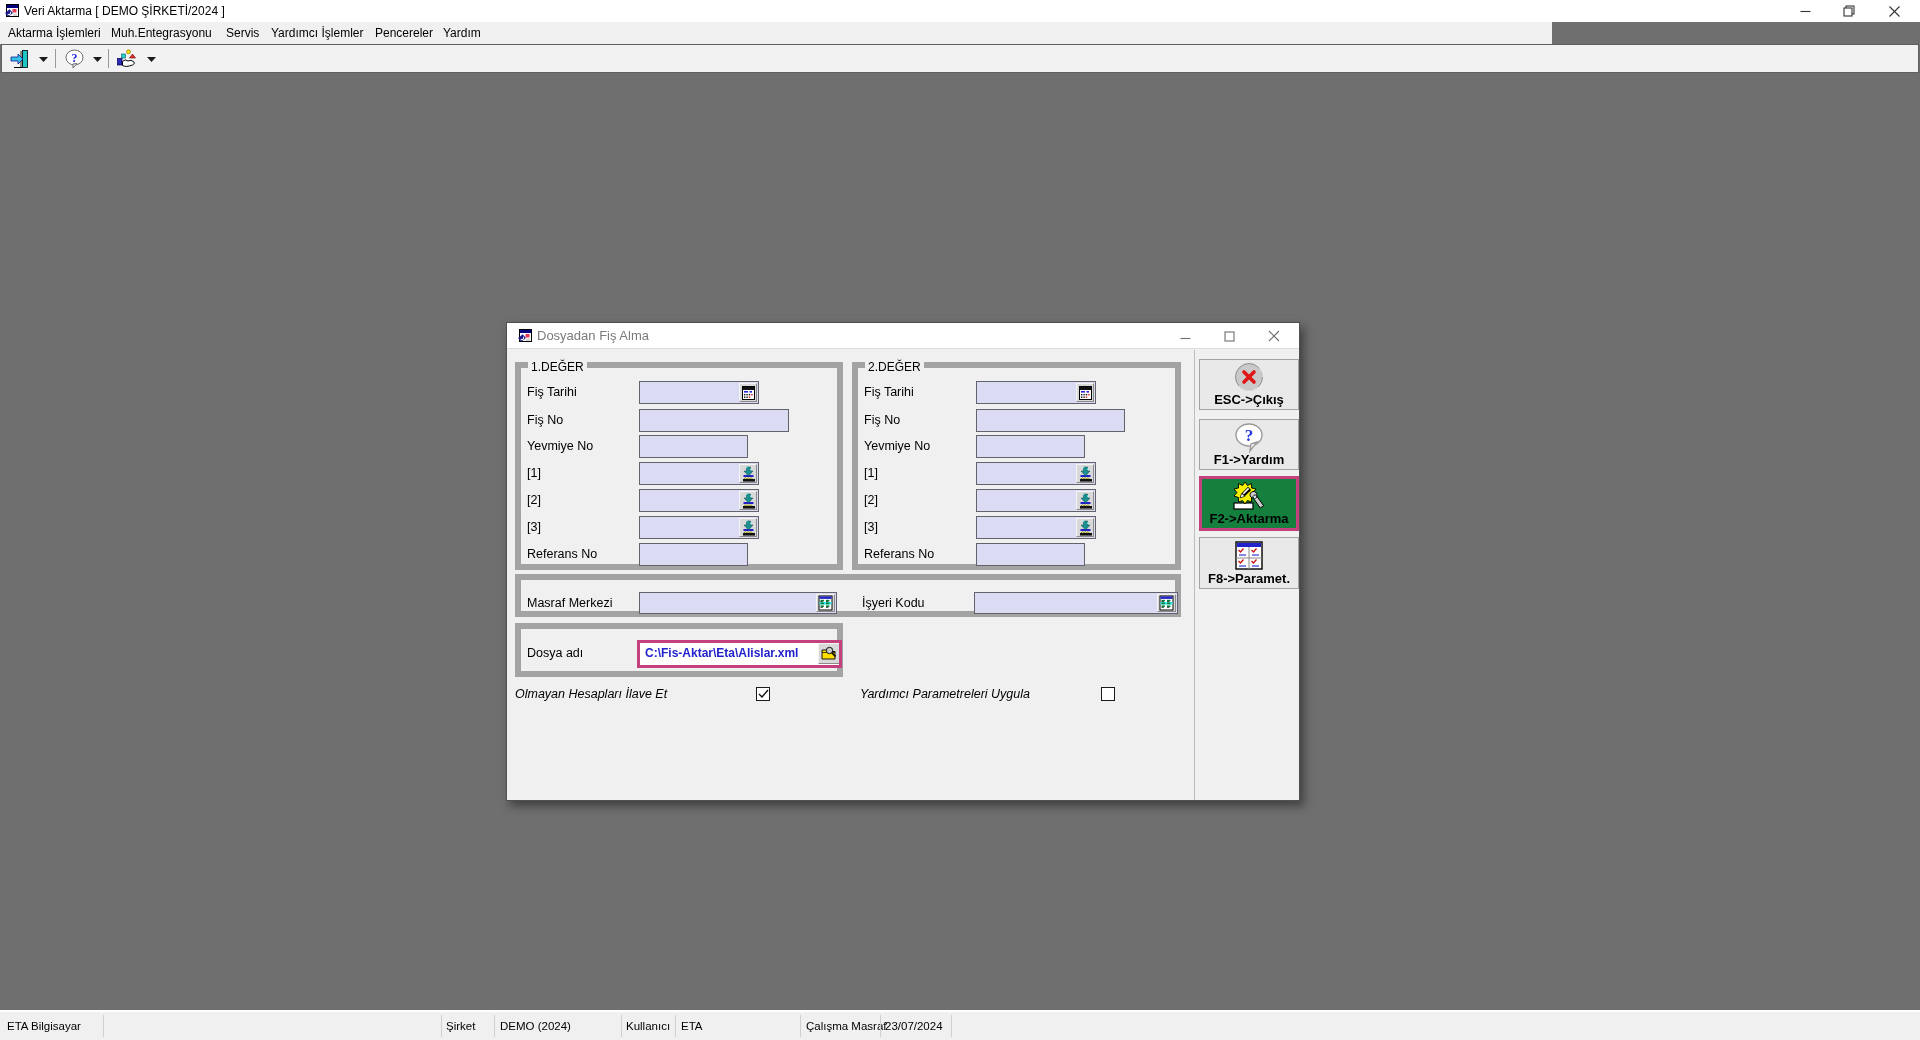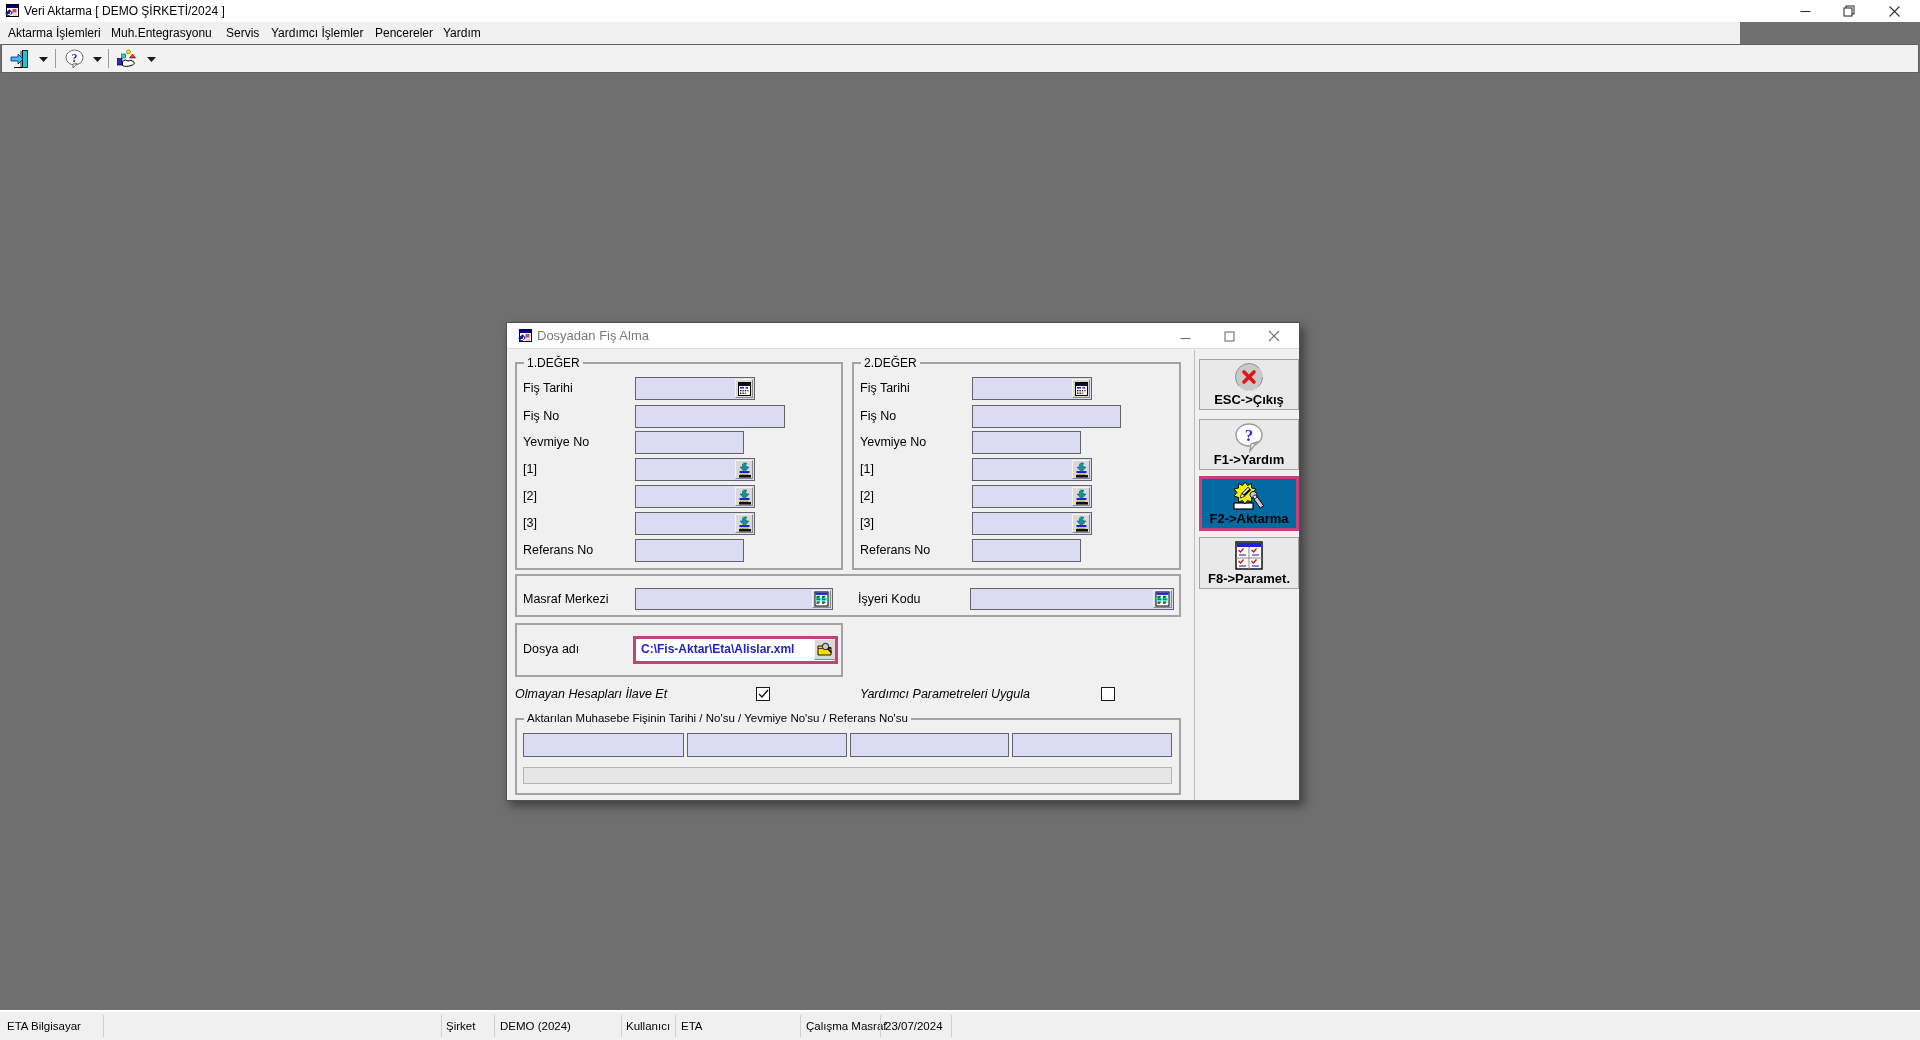--- a/index.html
+++ b/index.html
@@ -8,21 +8,21 @@
 
   
   .titlebar { position:absolute; left:0; top:0; width:1920px; height:22px; background:#ffffff; }
   .app-icon { position:absolute; left:5px; top:4px; width:14px; height:14px; }
   .title-text { position:absolute; left:24px; top:0; height:26px; line-height:22px; font-size:12px; color:#000; white-space:nowrap; }
   .capbtn { position:absolute; top:0; width:30px; height:22px; display:flex; align-items:center; justify-content:center; }
   .capbtn.min   { left:1790px; }
   .capbtn.rest  { left:1834px; }
   .capbtn.close { left:1879px; }
 
-  .menubar { position:absolute; left:0; top:22px; width:1740px; height:22px; background:#f0f0f0; }
+  .menubar { position:absolute; left:0; top:22px; width:1552px; height:22px; background:#f0f0f0; }
   .menu-item { position:absolute; top:0; height:22px; line-height:22px; font-size:12px; color:#000; white-space:nowrap; }
 
   .toolbar { position:absolute; left:1px; top:44px; width:1918px; height:29px; background:#f2f2f2; border:1px solid #5f5f5f; }
   .tbicon { position:absolute; top:3px; width:22px; height:22px; display:flex; align-items:center; justify-content:center; }
   .tbarrow { position:absolute; top:11px; width:10px; height:6px; display:flex; align-items:center; justify-content:center; }
   .tbsep { position:absolute; top:4px; width:1px; height:19px; background:#9a9a9a; }
 
   .client { position:absolute; left:0; top:74px; width:1920px; height:934px; background:#6f6f6f; }
 
   
@@ -34,41 +34,41 @@
   .dialog { position:absolute; left:506px; top:322px; width:794px; height:479px; background:#f0f0f0;
             border:1px solid #505050; box-shadow:4px 5px 9px rgba(25,25,25,.55); }
   .dlg-titlebar { position:absolute; left:0; top:0; width:792px; height:26px; background:#ffffff; border-bottom:1px solid #dcdcdc; }
   .dlg-icon { position:absolute; left:11px; top:6px; width:14px; height:14px; }
   .dlg-title { position:absolute; left:30px; top:0; height:24px; line-height:26px; font-size:13px; color:#7b7b7b; white-space:nowrap; }
   .dlg-capbtn { position:absolute; top:0; width:28px; height:26px; display:flex; align-items:center; justify-content:center; }
   .dlg-capbtn.min { left:664px; }
   .dlg-capbtn.max { left:708px; }
   .dlg-capbtn.close { left:753px; }
 
-  .groupbox { position:absolute; border:2px solid #a3a3a3; }
+  .groupbox { position:absolute; border:6px solid #a3a3a3; }
   .grouplabel { position:absolute; top:-8px; left:7px; background:#f0f0f0; padding:0 3px; font-size:12px; color:#000; white-space:nowrap; }
 
   .lbl { position:absolute; font-size:12.5px; color:#000; white-space:nowrap; }
   .fld { position:absolute; background:#dbdbf4; border:1px solid #63636b; }
   .fldbtn { position:absolute; top:1px; bottom:1px; right:1px; width:18px; background:#d9d9d9; border:1px solid #f4f4f4;
             border-right-color:#8a8a8a; border-bottom-color:#8a8a8a; display:flex; align-items:center; justify-content:center; }
   .filefld { position:absolute; left:116px; top:11px; width:205px; height:28px; border:3px solid #c4417e; background:#ffffff; }
   .filefld .val { position:absolute; left:5px; top:0; height:22px; line-height:21px; font-size:12px; font-weight:bold; color:#2222cc; white-space:nowrap; }
   .filefld .fldbtn { width:21px; top:0; bottom:1px; right:0; border:1px solid #f4f4f4; border-right:none; border-bottom-color:#8a8a8a; }
 
   .cbox { position:absolute; width:14px; height:14px; background:#ffffff; border:1px solid #1a1a1a; display:flex; align-items:center; justify-content:center; }
   .cb-label { position:absolute; font-size:12.5px; font-style:italic; color:#000; white-space:nowrap; }
 
   .grayfld { position:absolute; background:#e6e6e6; border:1px solid #b4b4b4; }
 
   .btn-divider { position:absolute; left:687px; top:27px; width:1px; height:450px; background:#bdbdbd; }
   .sidebtn { position:absolute; left:692px; width:100px; background:#e9e9e9; border:1px solid #a3a3a3; }
   .sidebtn .icon { position:absolute; left:0; right:0; top:2px; display:flex; justify-content:center; }
   .sidebtn .blabel { position:absolute; left:0; right:0; bottom:2px; text-align:center; font-size:13px; font-weight:bold; color:#000; white-space:nowrap; }
-  .sidebtn.active { background:#0369a1; border:3px solid #c4417e; }
+  .sidebtn.active { background:#15803d; border:3px solid #c4417e; }
 </style>
 </head>
 <body>
 
 <div class="titlebar">
   <span class="app-icon">
     <svg width="14" height="14" viewBox="0 0 14 14">
       <rect x="1.5" y="0.5" width="12" height="12" fill="#ffffff" stroke="#000000"></rect>
       <rect x="2" y="1" width="11" height="3" fill="#000080"></rect>
       <rect x="7.5" y="5" width="4" height="3.5" fill="#e8384f"></rect>
@@ -395,28 +395,20 @@
 
   <span class="cb-label" style="left:8px; top:364px; line-height:15px;">Olmayan Hesapları İlave Et</span>
   <span class="cbox" style="left:249px; top:364px;">
     <svg width="11" height="10" viewBox="0 0 11 10">
         <path d="M1 5 L4 8 L10 1" fill="none" stroke="#111111" stroke-width="1.4"></path>
       </svg>
   </span>
   <span class="cb-label" style="left:353px; top:364px; line-height:15px;">Yardımcı Parametreleri Uygula</span>
   <span class="cbox" style="left:594px; top:364px;"></span>
 
-  <div class="groupbox" style="left:8px; top:395px; width:666px; height:77px;">
-    <span class="grouplabel" style="font-size:11.5px">Aktarılan Muhasebe Fişinin Tarihi / No'su / Yevmiye No'su / Referans No'su</span>
-    <div class="fld" style="left:6px;   top:13px; width:161px; height:24px;"></div>
-    <div class="fld" style="left:170px; top:13px; width:160px; height:24px;"></div>
-    <div class="fld" style="left:333px; top:13px; width:159px; height:24px;"></div>
-    <div class="fld" style="left:495px; top:13px; width:160px; height:24px;"></div>
-    <div class="grayfld" style="left:6px; top:47px; width:649px; height:17px;"></div>
-  </div>
 
   <div class="btn-divider"></div>
 
   <div class="sidebtn" style="top:36px; height:51px;">
     <span class="icon">
       <svg width="34" height="32" viewBox="0 0 34 32">
         <circle cx="17" cy="15" r="13.5" fill="#c9c9c9" stroke="#8f8f8f" stroke-width="1"></circle>
         <circle cx="17" cy="15" r="13.5" fill="none" stroke="#e8e8e8" stroke-width="1" stroke-dasharray="21 43" stroke-dashoffset="53"></circle>
         <g stroke="#e01616" stroke-width="3.6" stroke-linecap="round">
           <line x1="12" y1="10" x2="22" y2="20"></line>

